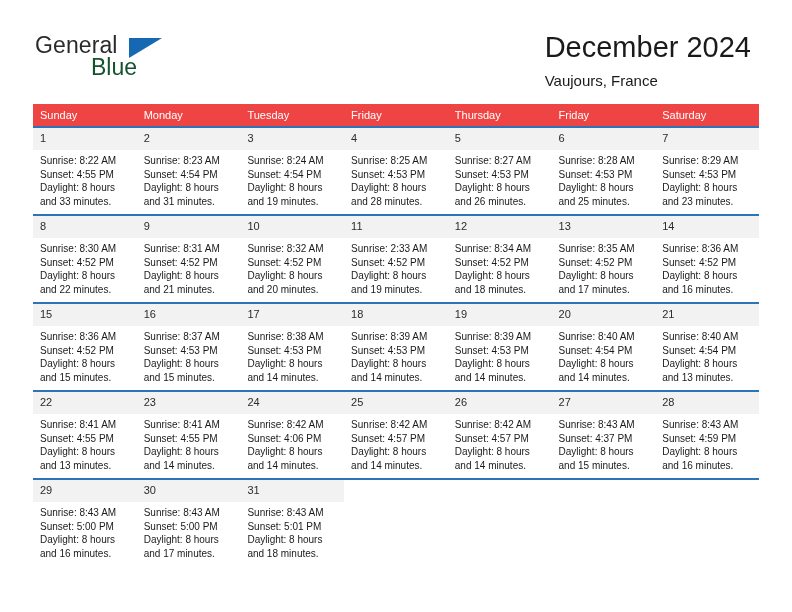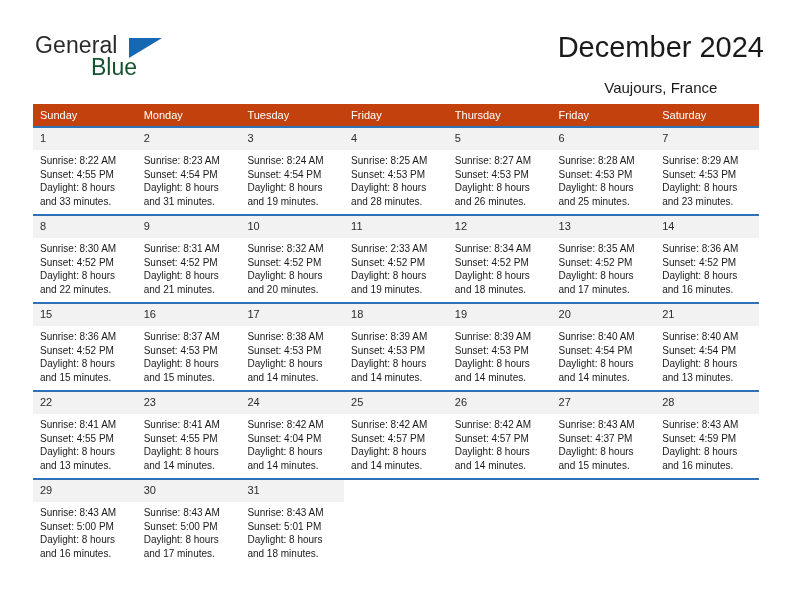--- a/index.html
+++ b/index.html
@@ -19,21 +19,21 @@
     width: 792px;
     height: 612px;
     box-sizing: border-box;
   }
 
   
   .header {
     position: absolute;
     left: 33px;
     top: 30px;
-    right: 28px;
+    right: 41px;
     height: 68px;
   }
   .logo {
     position: absolute;
     left: 0;
     top: 0;
     width: 230px;
     height: 60px;
   }
   .logo-general {
@@ -60,48 +60,48 @@
     width: 0;
     height: 0;
     border-left: 33px solid #1668b3;
     border-bottom: 20px solid transparent;
   }
 
   .title-block {
     position: absolute;
     right: 0;
     top: -2px;
-    text-align: center;
+    text-align: left;
   }
   .cal-title {
     font-size: 29px;
     color: #1a1a1a;
     font-weight: normal;
     line-height: 38px;
     white-space: nowrap;
   }
   .cal-location {
     font-size: 15px;
     color: #1a1a1a;
     line-height: 22px;
-    margin-top: 11px;
+    margin-top: 4px;
     white-space: nowrap;
   }
 
   
   .cal {
     position: absolute;
     left: 33px;
     top: 104px;
     width: 726px;
     border-collapse: collapse;
     table-layout: fixed;
   }
   .cal th {
-    background: #c2410c;
+    background: #ef4444;
     color: #ffffff;
     font-size: 11px;
     font-weight: normal;
     text-align: left;
     padding: 5px 0 5px 7px;
     height: 12px;
     line-height: 12px;
     border: none;
   }
   .cal td {
@@ -435,21 +435,21 @@
                 <div>Daylight: 8 hours</div>
                 <div>and 14 minutes.</div>
               </div>
             </div>
           </td>
         <td>
             <div class="cell">
               <div class="daynum">24</div>
               <div class="info">
                 <div>Sunrise: 8:42 AM</div>
-                <div>Sunset: 4:04 PM</div>
+                <div>Sunset: 4:06 PM</div>
                 <div>Daylight: 8 hours</div>
                 <div>and 14 minutes.</div>
               </div>
             </div>
           </td>
         <td>
             <div class="cell">
               <div class="daynum">25</div>
               <div class="info">
                 <div>Sunrise: 8:42 AM</div>

